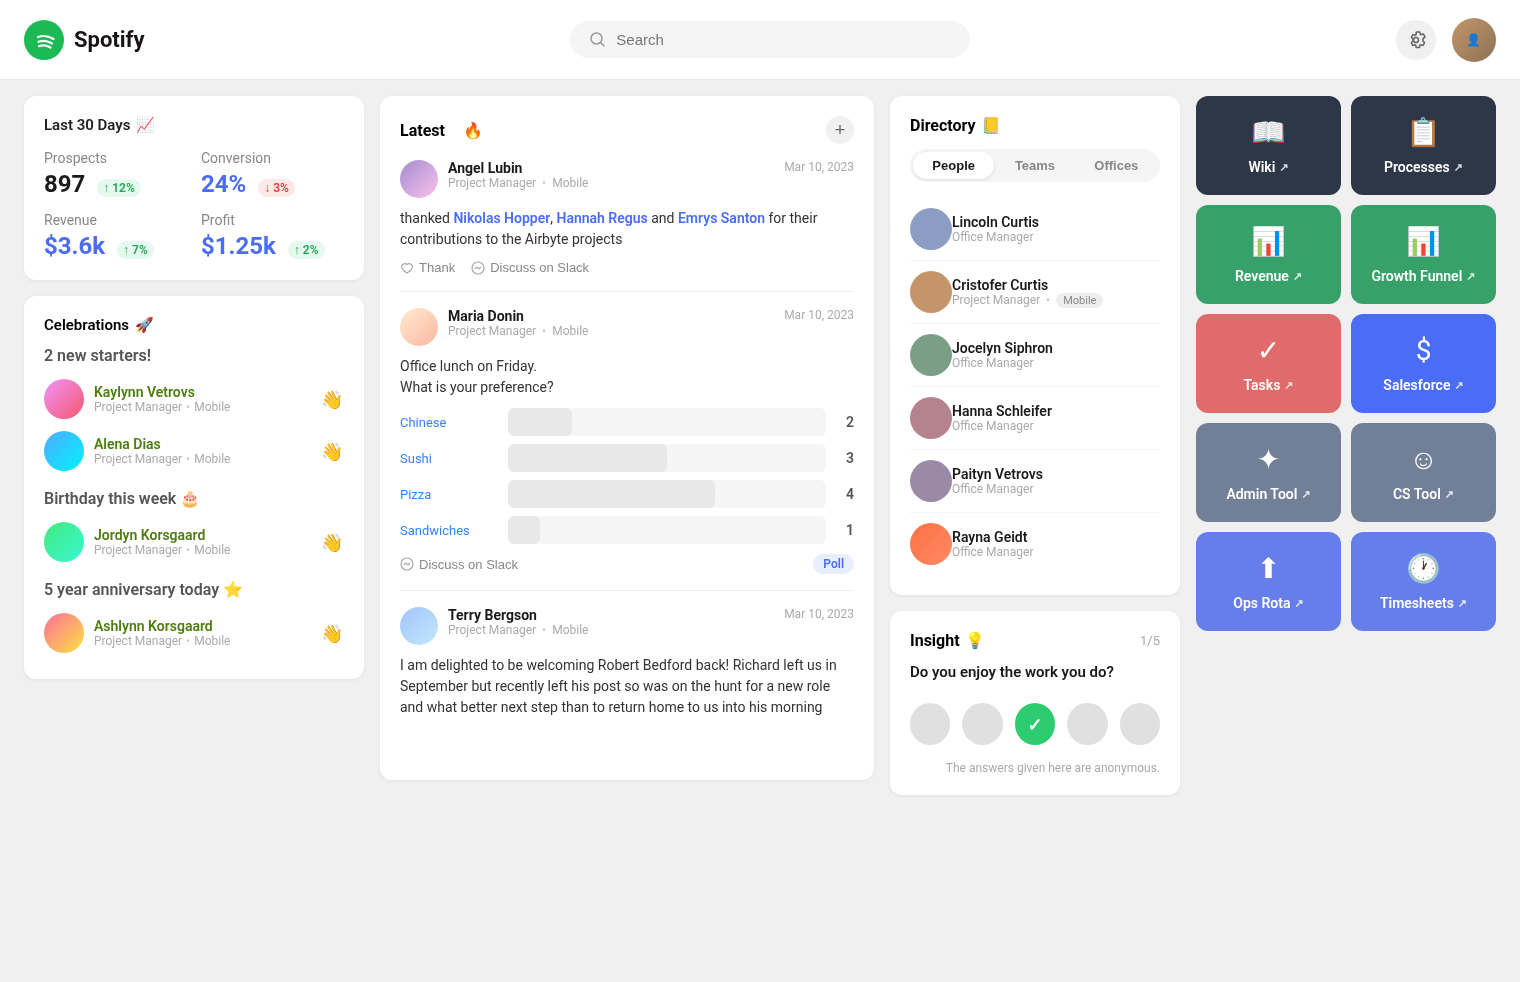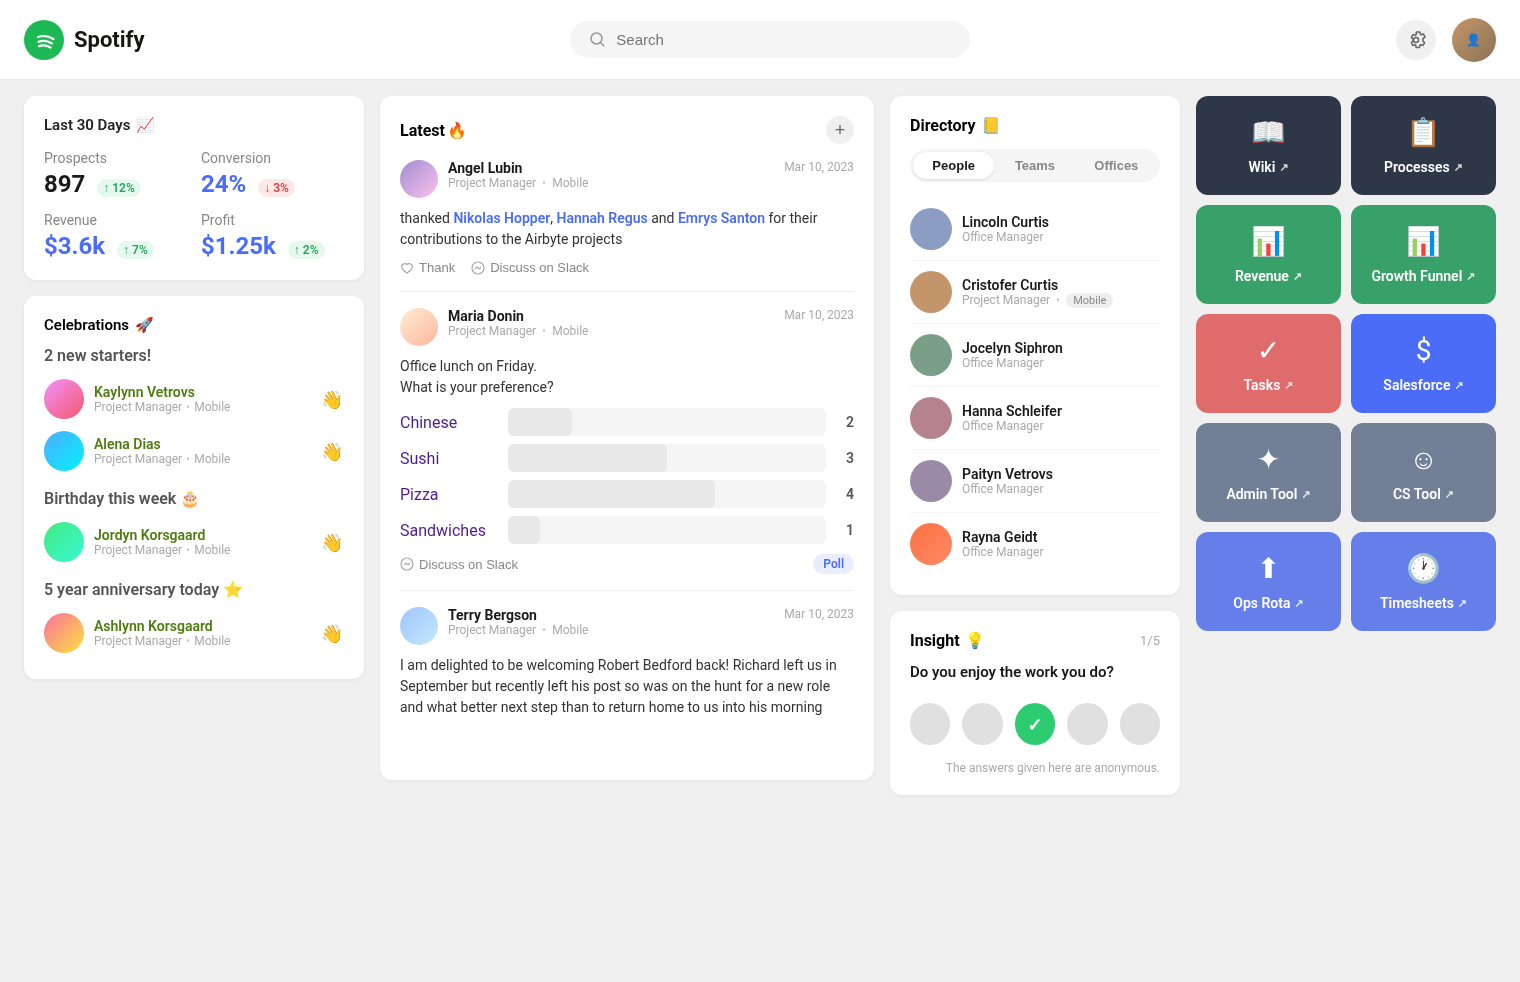--- a/index.html
+++ b/index.html
@@ -150,21 +150,21 @@
 
     
     .latest-col { display: flex; flex-direction: column; gap: 0; }
     .latest-card {}
     .latest-header {
       display: flex;
       align-items: center;
       justify-content: space-between;
       margin-bottom: 16px;
     }
-    .latest-title { font-size: 16px; font-weight: 700; display: flex; align-items: center; gap: 2px; }
+    .latest-title { font-size: 16px; font-weight: 700; display: flex; align-items: center; gap: 18px; }
     .add-btn {
       width: 28px; height: 28px;
       border-radius: 50%;
       background: #f0f0f0;
       border: none;
       cursor: pointer;
       font-size: 18px;
       display: flex; align-items: center; justify-content: center;
       color: #666;
     }
@@ -176,21 +176,21 @@
     .post-author { font-size: 14px; font-weight: 700; color: #1a1a1a; }
     .post-meta { font-size: 12px; color: #aaa; display: flex; align-items: center; gap: 6px; }
     .post-date { font-size: 12px; color: #aaa; white-space: nowrap; }
     .post-body { font-size: 14px; line-height: 1.5; color: #333; margin-bottom: 10px; }
     .post-body a { color: #4a6cf7; text-decoration: none; font-weight: 600; }
     .post-actions { display: flex; gap: 16px; align-items: center; }
     .action-btn { background: none; border: none; cursor: pointer; font-size: 13px; color: #888; display: flex; align-items: center; gap: 5px; }
 
     
     .poll-option { display: flex; align-items: center; margin-bottom: 8px; }
-    .poll-label { font-size: 16px; color: #4c1d95; width: 100px; }
+    .poll-label { font-size: 13px; color: #3b82f6; width: 100px; }
     .poll-bar-container { flex: 1; height: 28px; background: #f5f5f5; border-radius: 6px; overflow: hidden; position: relative; margin: 0 8px; }
     .poll-bar { height: 100%; border-radius: 6px; background: #e8e8e8; }
     .poll-count { font-size: 14px; color: #555; font-weight: 600; width: 20px; text-align: right; }
     .poll-tag {
       background: #e8eeff;
       color: #4a6cf7;
       border-radius: 12px;
       padding: 3px 10px;
       font-size: 12px;
       font-weight: 600;
@@ -206,21 +206,21 @@
       border: none;
       background: transparent;
       border-radius: 16px;
       padding: 6px 0;
       font-size: 13px;
       font-weight: 700;
       color: #888;
       cursor: pointer;
     }
     .tab-btn.active { background: white; color: #1a1a1a; font-weight: 600; box-shadow: 0 1px 3px rgba(0,0,0,0.1); }
-    .dir-person-row { display: flex; align-items: center; gap: 10px; padding: 10px 0; border-bottom: 1px solid #f5f5f5; }
+    .dir-person-row { display: flex; align-items: center; padding: 10px 0; border-bottom: 1px solid #f5f5f5; }
     .dir-person-row:last-child { border-bottom: none; }
     .dir-avatar { width: 42px; height: 42px; border-radius: 50%; background: #ddd; flex-shrink: 0; overflow: hidden; display: flex; align-items: center; justify-content: center; font-size: 16px; }
     .dir-name { font-size: 14px; font-weight: 600; color: #1a1a1a; }
     .dir-role { font-size: 12px; color: #aaa; display: flex; align-items: center; gap: 6px; }
     .mobile-badge { background: #eee; color: #888; border-radius: 8px; padding: 1px 7px; font-size: 11px; }
 
     
     .insight-card {}
     .insight-header { display: flex; align-items: center; justify-content: space-between; margin-bottom: 12px; }
     .insight-title { font-size: 16px; font-weight: 700; display: flex; align-items: center; gap: 6px; }

